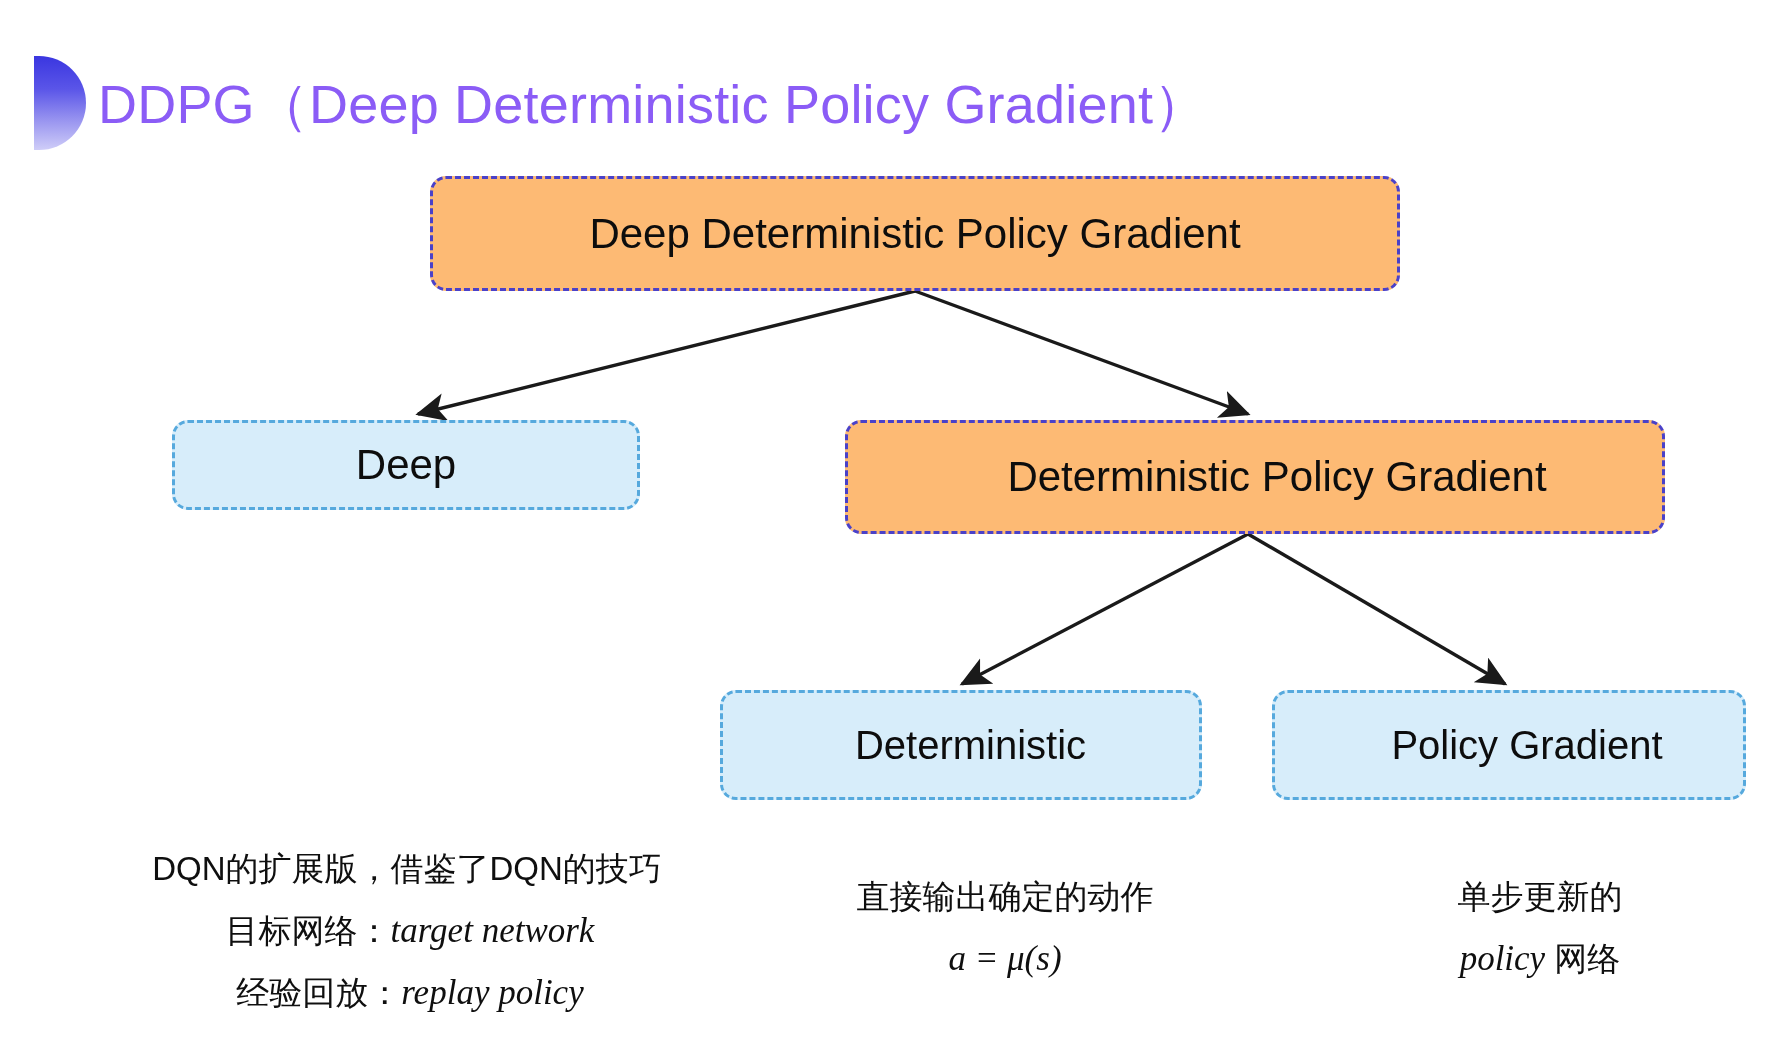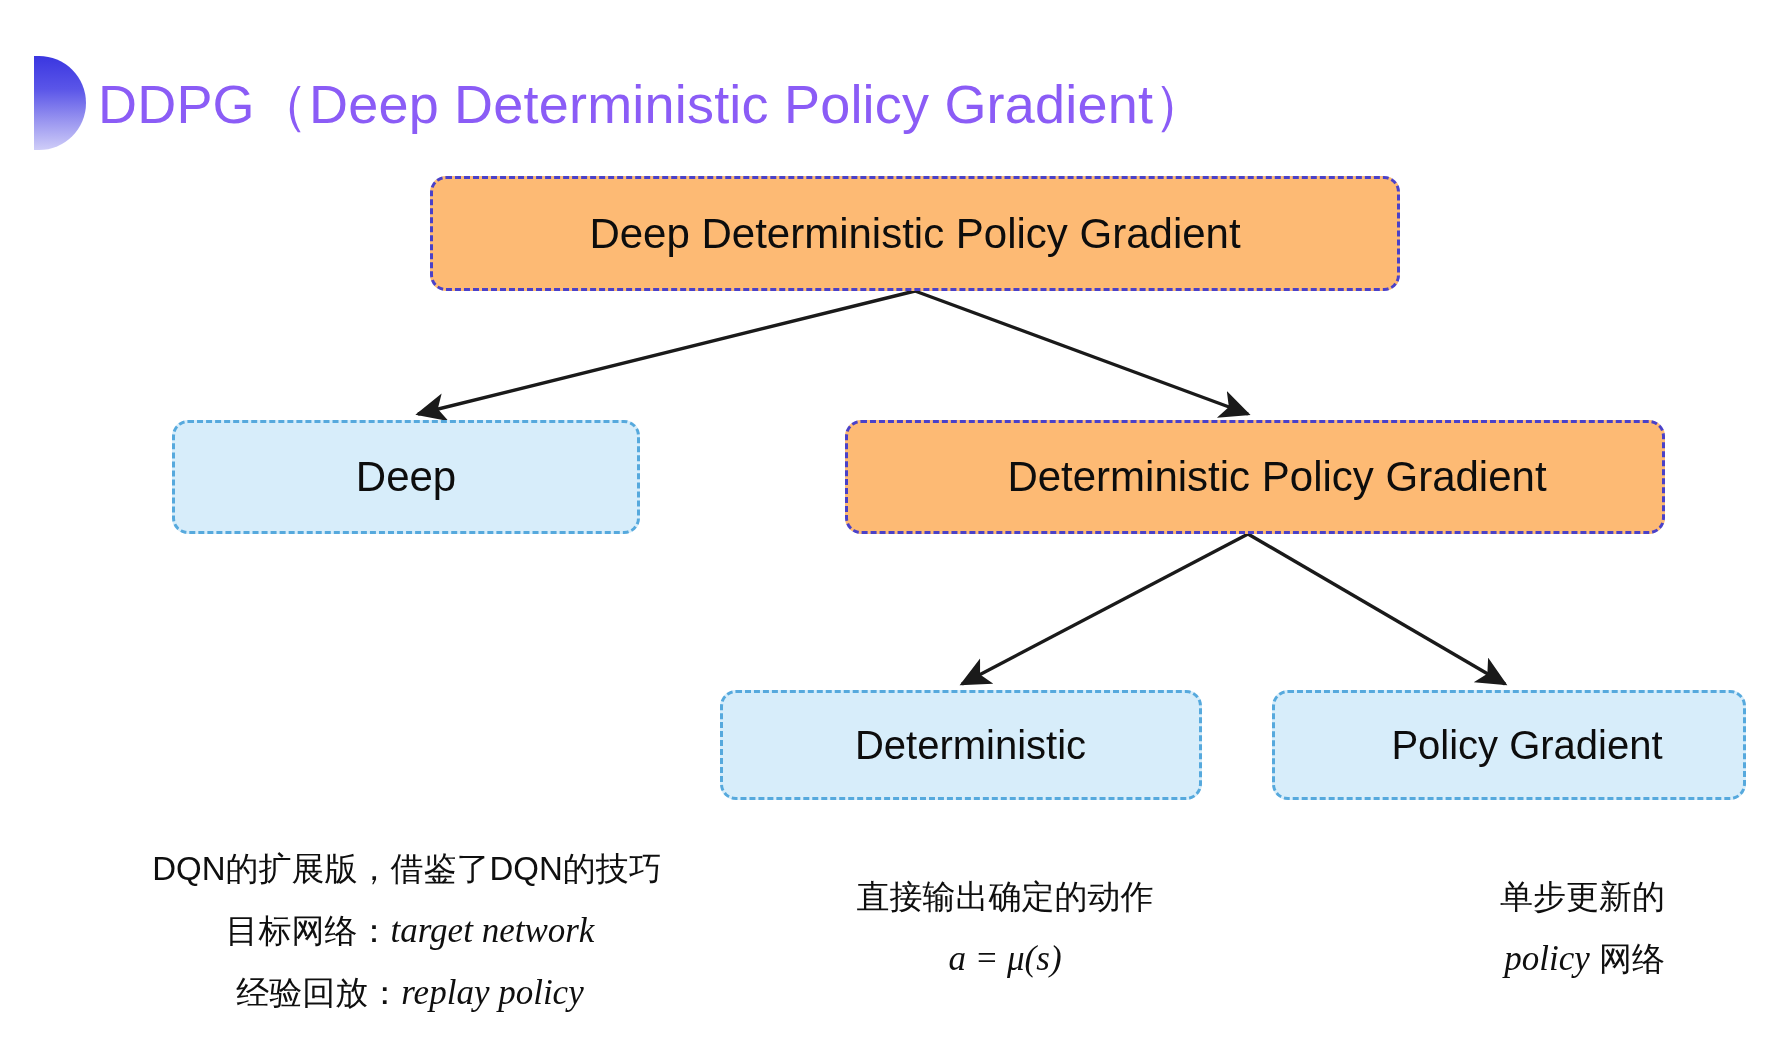--- a/index.html
+++ b/index.html
@@ -57,21 +57,21 @@
   .node.purple {
     background: #fdba74;
     border: 3px dashed #4a41c9;
   }
   .node.blue {
     background: #d7edfa;
     border: 3px dashed #56a9dd;
   }
 
   #node-root   { left: 430px; top: 176px;  width: 970px; height: 115px; font-size: 42px; }
-  #node-deep   { left: 172px; top: 420px;  width: 468px; height: 114px; font-size: 42px; }
+  #node-deep   { left: 172px; top: 420px;  width: 468px; height: 90px; font-size: 42px; }
   #node-dpg    { left: 845px; top: 420px;  width: 820px; height: 114px; font-size: 42px; padding-left: 44px; }
   #node-det    { left: 720px; top: 690px;  width: 482px; height: 110px; font-size: 40px; padding-left: 19px; }
   #node-pg     { left: 1272px;top: 690px;  width: 474px; height: 110px; font-size: 40px; padding-left: 36px; }
 
   
   #arrows {
     position: absolute;
     left: 0;
     top: 0;
     width: 1778px;
@@ -90,21 +90,21 @@
   .note .mathit {
     font-family: "Liberation Serif", "DejaVu Serif", serif;
     font-style: italic;
     font-size: 35px;
   }
   #note-deep   { left: 150px; top: 838px; text-align: center; width: 520px; }
   #note-deep .l1 { margin-left: -6px; }
   #note-deep .l2,
   #note-deep .l3 { }
   #note-det    { left: 845px; top: 866px; text-align: center; width: 320px; }
-  #note-pg     { left: 1415px; top: 866px; text-align: right; width: 250px; }
+  #note-pg     { left: 1415px; top: 866px; text-align: center; width: 250px; }
   .note .line { display: block; }
 </style>
 </head>
 <body>
 
 <div id="slide">
 
   <div id="title-deco"></div>
   <div id="page-title">DDPG（Deep Deterministic Policy Gradient）</div>
 

